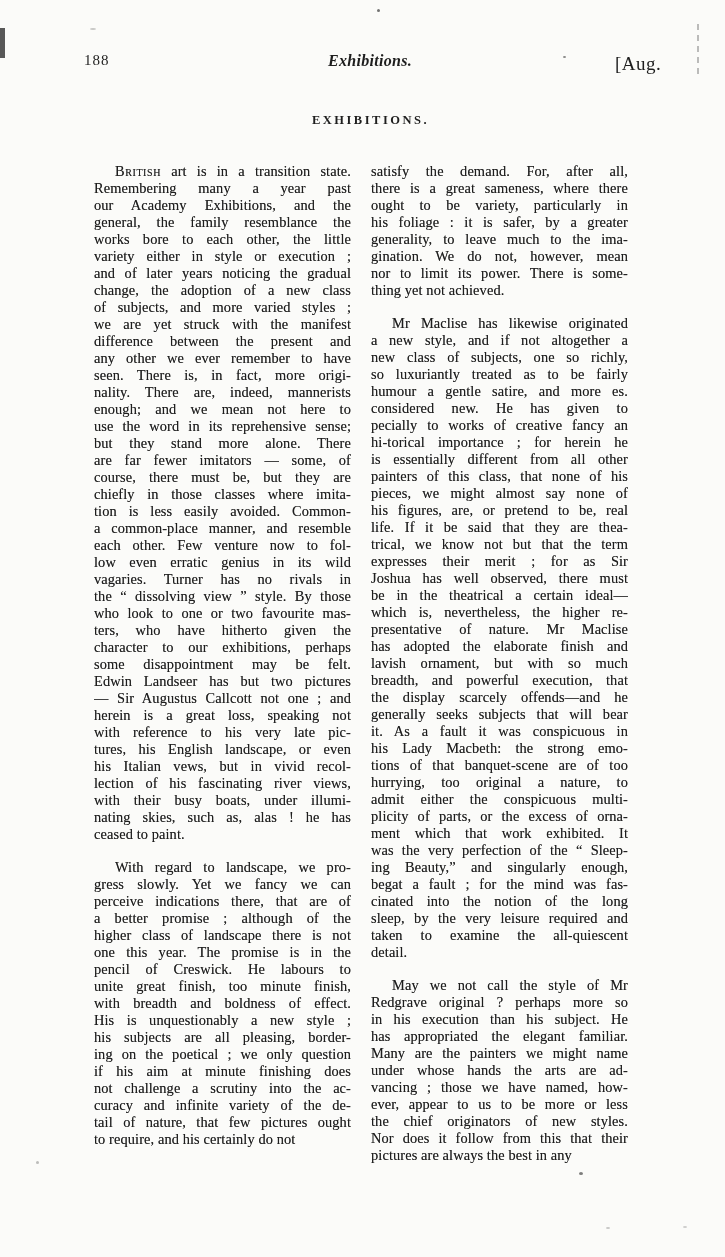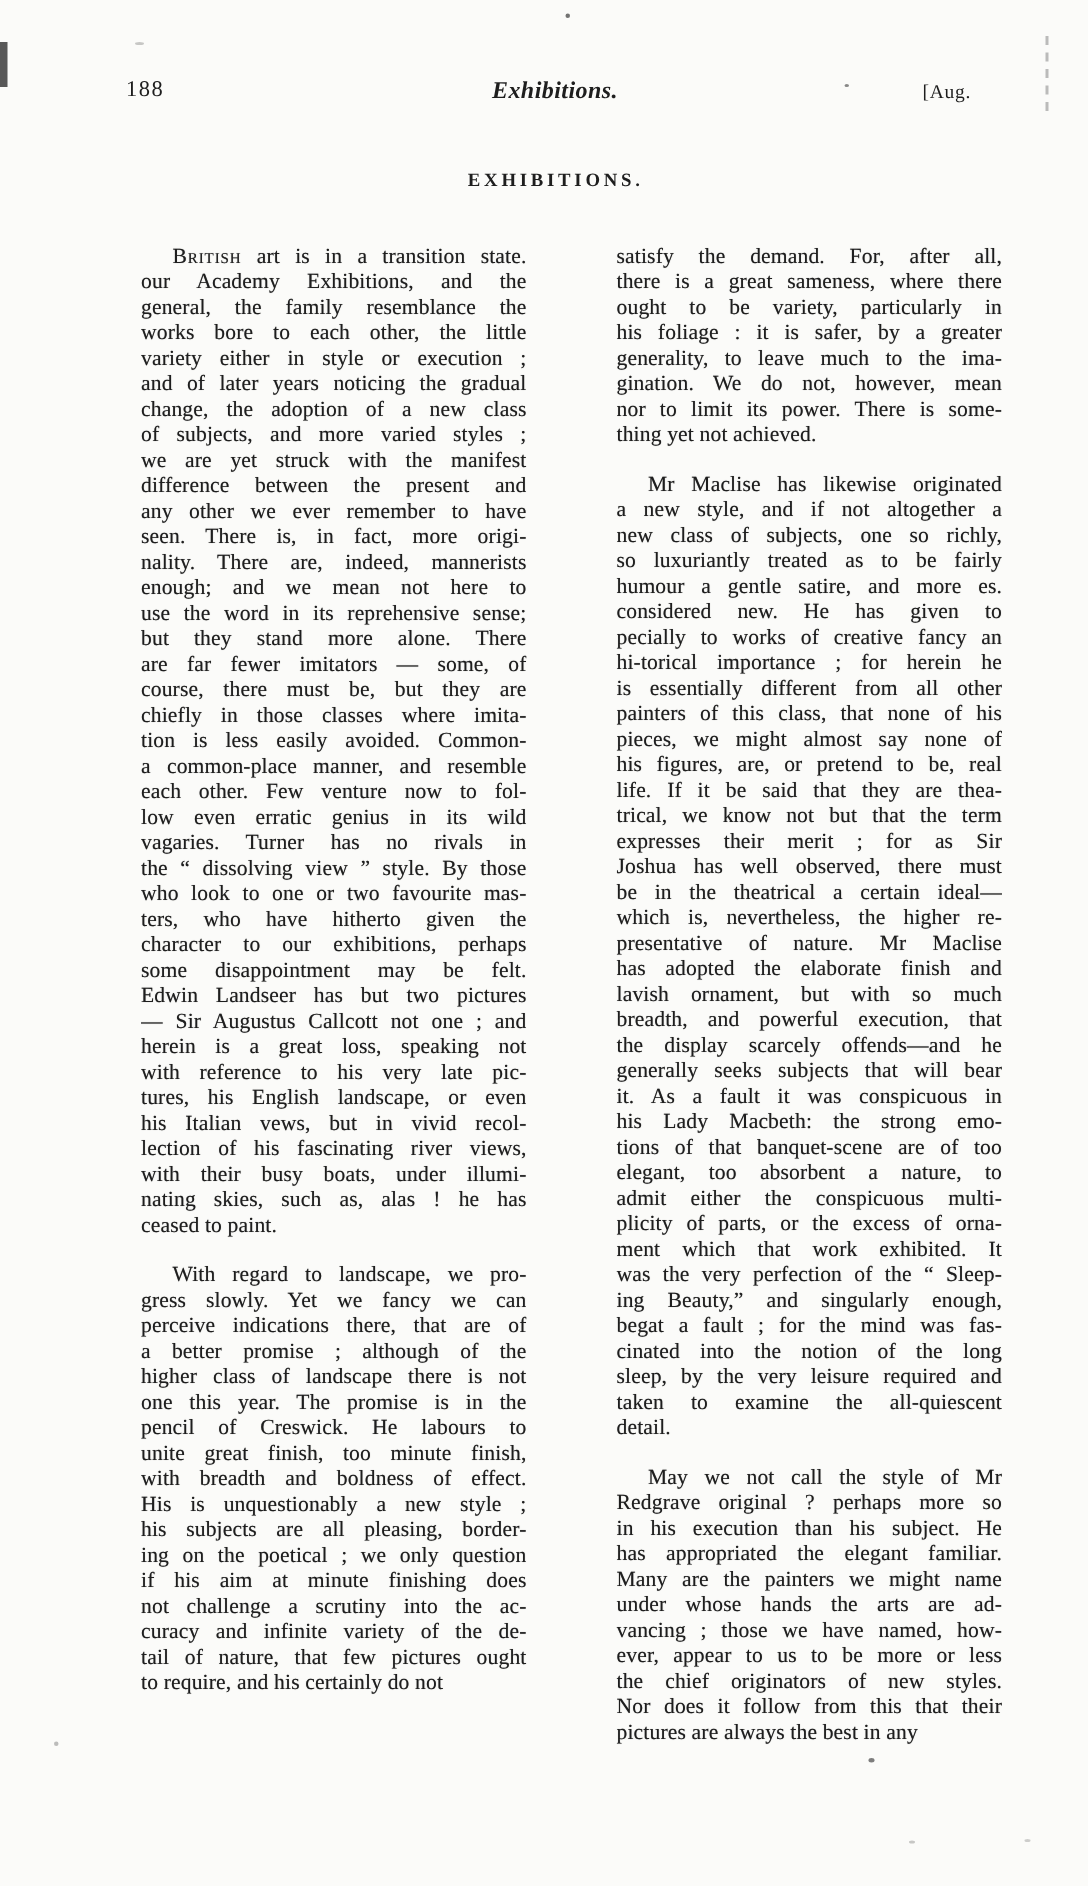--- a/index.html
+++ b/index.html
@@ -17,38 +17,38 @@
     position: absolute; left: 84px; top: 52px;
     font-size: 15px; letter-spacing: 1px;
   }
   .running-title {
     position: absolute; left: 0; top: 52px; width: 740px;
     text-align: center; font-style: italic; font-size: 16px;
     letter-spacing: 0.3px; font-weight: bold;
   }
   .issue-label {
     position: absolute; left: 615px; top: 53px;
-    font-size: 13px; letter-spacing: 0.5px;
+    font-size: 19px; letter-spacing: 0.5px;
   }
 
   
   .section-heading {
     position: absolute; left: 78px; top: 113px; width: 585px;
     text-align: center; font-size: 12.5px; letter-spacing: 2.5px;
     font-weight: bold;
   }
 
   
   .column {
     position: absolute; top: 147px; width: 289px;
     font-size: 14.4px; line-height: 17px;
     text-shadow: 0 0 0.5px rgba(20,20,20,0.55);
   }
   .column.left  { left: 78px; }
-  .column.right { left: 395px; }
+  .column.right { left: 355px; }
 
   .para { margin: 16px; }
   .para.space-before { margin-top: 13px; }
   .line {
     text-align: justify;
     text-align-last: justify;
     height: 17px; overflow: hidden;
     letter-spacing: 0.1px;
   }
   .line.last { text-align-last: left; }
@@ -92,20 +92,21 @@
 
   <div class="running-title">Exhibitions.</div>
 
   <div class="issue-label">[Aug.</div>
 
   <div class="section-heading">EXHIBITIONS.</div>
 
   <div class="column left">
       <div class="para">
         <div class="line first-indent"><span class="smallcaps">British</span> art is in a transition state.</div>
+        <div class="line">Remembering many a year past</div>
         <div class="line">our Academy Exhibitions, and the</div>
         <div class="line">general, the family resemblance the</div>
         <div class="line">works bore to each other, the little</div>
         <div class="line">variety either in style or execution ;</div>
         <div class="line">and of later years noticing the gradual</div>
         <div class="line">change, the adoption of a new class</div>
         <div class="line">of subjects, and more varied styles ;</div>
         <div class="line">we are yet struck with the manifest</div>
         <div class="line">difference between the present and</div>
         <div class="line">any other we ever remember to have</div>
@@ -191,21 +192,21 @@
         <div class="line">which is, nevertheless, the higher re-</div>
         <div class="line">presentative of nature.  Mr Maclise</div>
         <div class="line">has adopted the elaborate finish and</div>
         <div class="line">lavish ornament, but with so much</div>
         <div class="line">breadth, and powerful execution, that</div>
         <div class="line">the display scarcely offends—and he</div>
         <div class="line">generally seeks subjects that will bear</div>
         <div class="line">it.  As a fault it was conspicuous in</div>
         <div class="line">his Lady Macbeth: the strong emo-</div>
         <div class="line">tions of that banquet-scene are of too</div>
-        <div class="line">elegant, too absorbent a nature, to</div>
+        <div class="line">hurrying, too original a nature, to</div>
         <div class="line">admit either the conspicuous multi-</div>
         <div class="line">plicity of parts, or the excess of orna-</div>
         <div class="line">ment which that work exhibited.  It</div>
         <div class="line">was the very perfection of the “ Sleep-</div>
         <div class="line">ing Beauty,” and singularly enough,</div>
         <div class="line">begat a fault ; for the mind was fas-</div>
         <div class="line">cinated into the notion of the long</div>
         <div class="line">sleep, by the very leisure required and</div>
         <div class="line">taken to examine the all-quiescent</div>
         <div class="line last">detail.</div>

